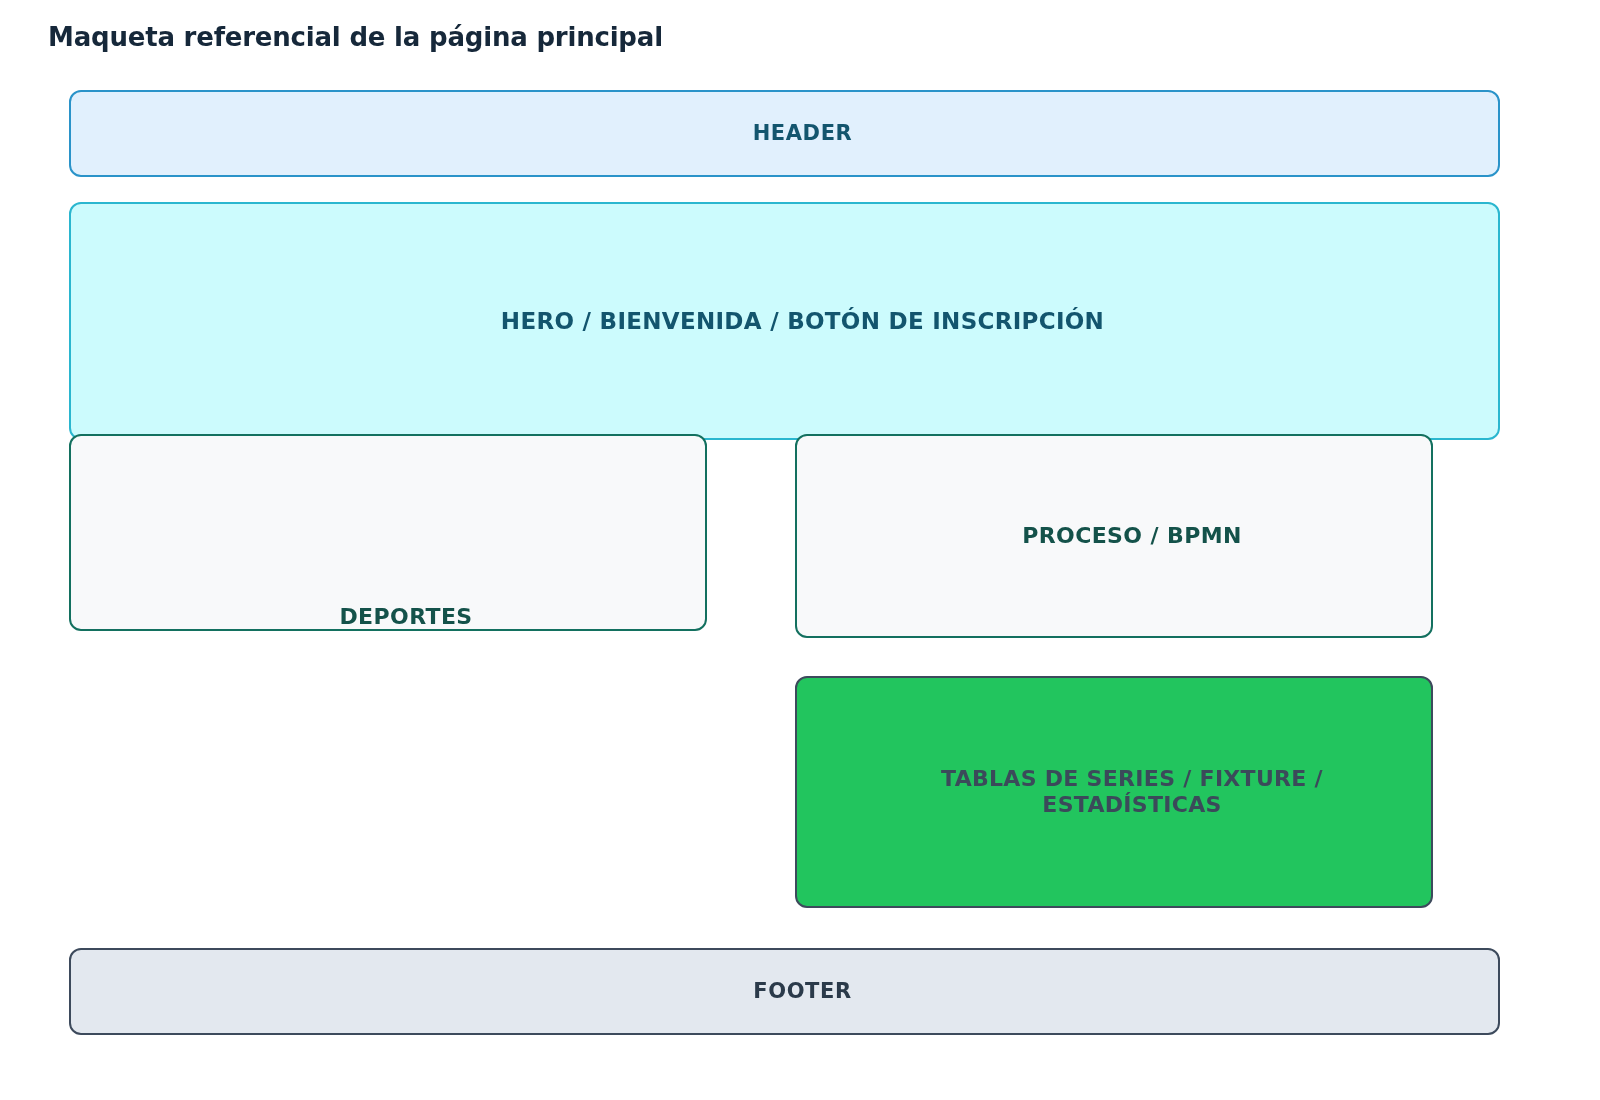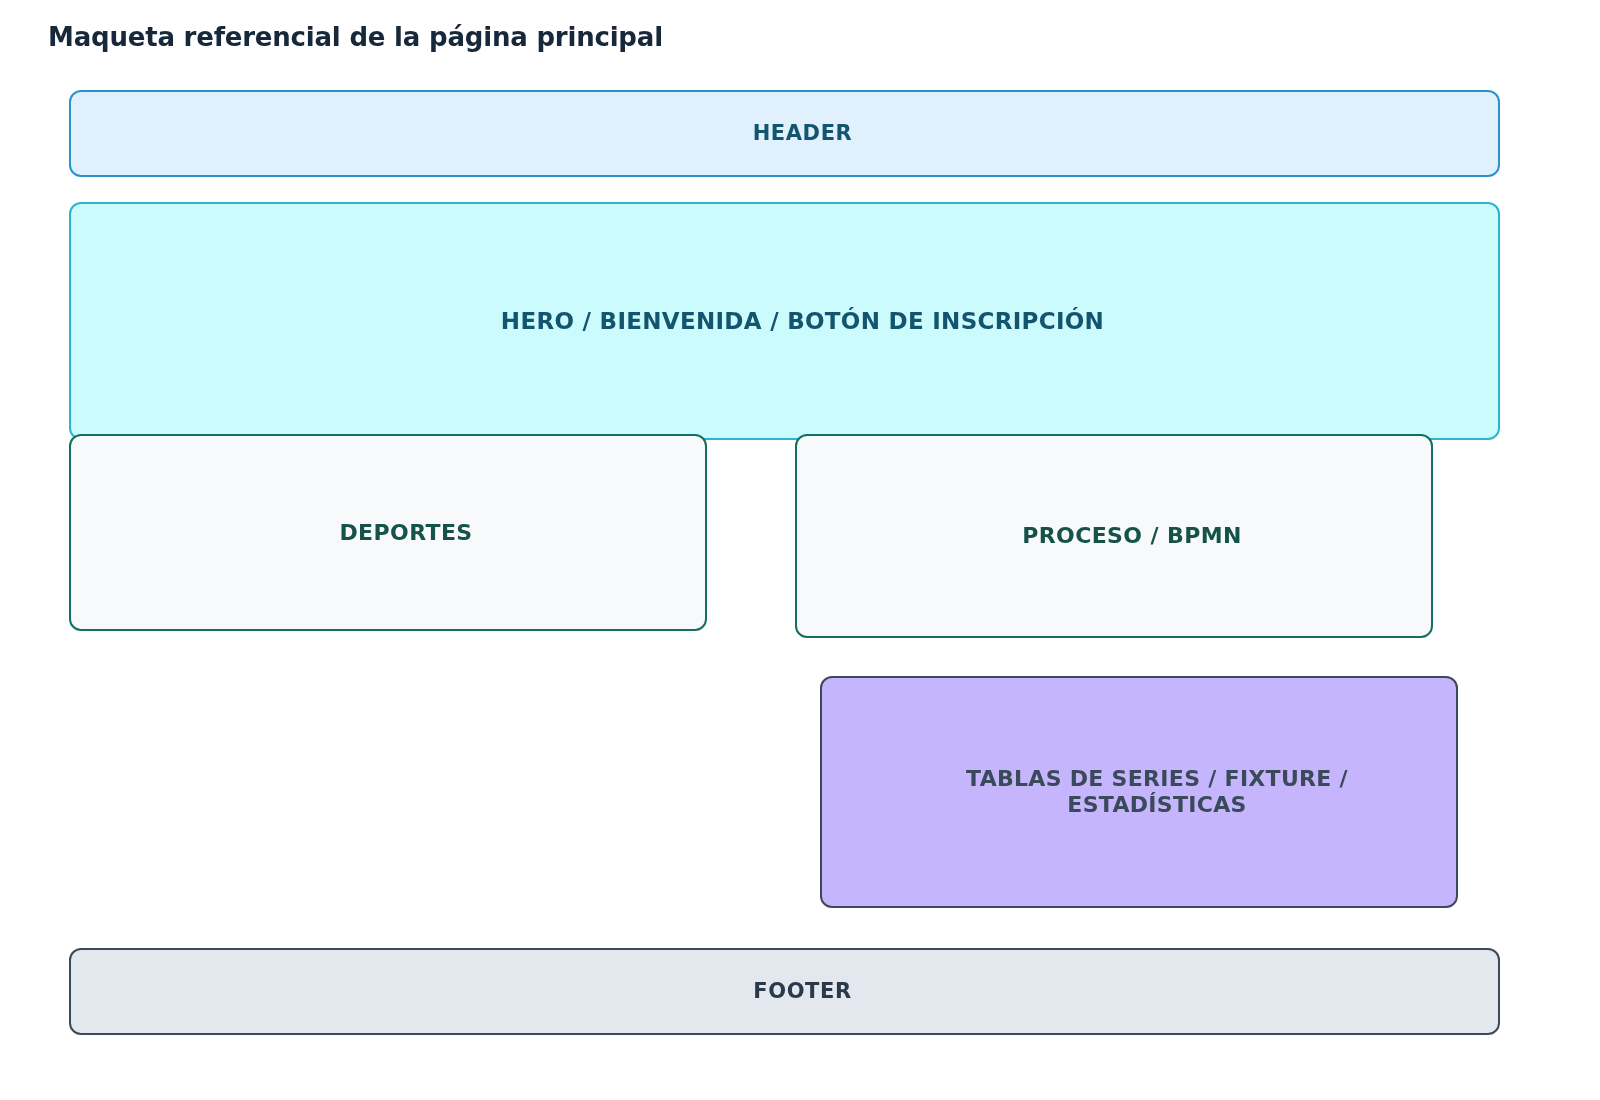--- a/index.html
+++ b/index.html
@@ -76,20 +76,21 @@
   #deportes-block {
     left: 69px;
     top: 434px;
     width: 638px;
     height: 197px;
     background: #f8f9fa;
     border: 2.5px solid #13705f;
     color: #14524a;
     font-size: 22px;
     letter-spacing: 0.4px;
+    align-items: flex-end;
   }
 
   
   #proceso-block {
     left: 795px;
     top: 434px;
     width: 638px;
     height: 204px;
     background: #f8f9fa;
     border: 2.5px solid #13705f;
@@ -110,27 +111,26 @@
     font-size: 22px;
     letter-spacing: 0.4px;
   }
 
   
   #tablas-block {
     left: 795px;
     top: 676px;
     width: 638px;
     height: 232px;
-    background: #c4b5fd;
+    background: #22c55e;
     border: 2.5px solid #3d4a5c;
     color: #3b4a5a;
     font-size: 22px;
     letter-spacing: 0.3px;
     line-height: 1.2;
-    margin-left: 25px;
   }
 
   
   #footer-block {
     left: 69px;
     top: 948px;
     width: 1431px;
     height: 87px;
     background: #e3e8ef;
     border: 2.5px solid #3d4a5c;

